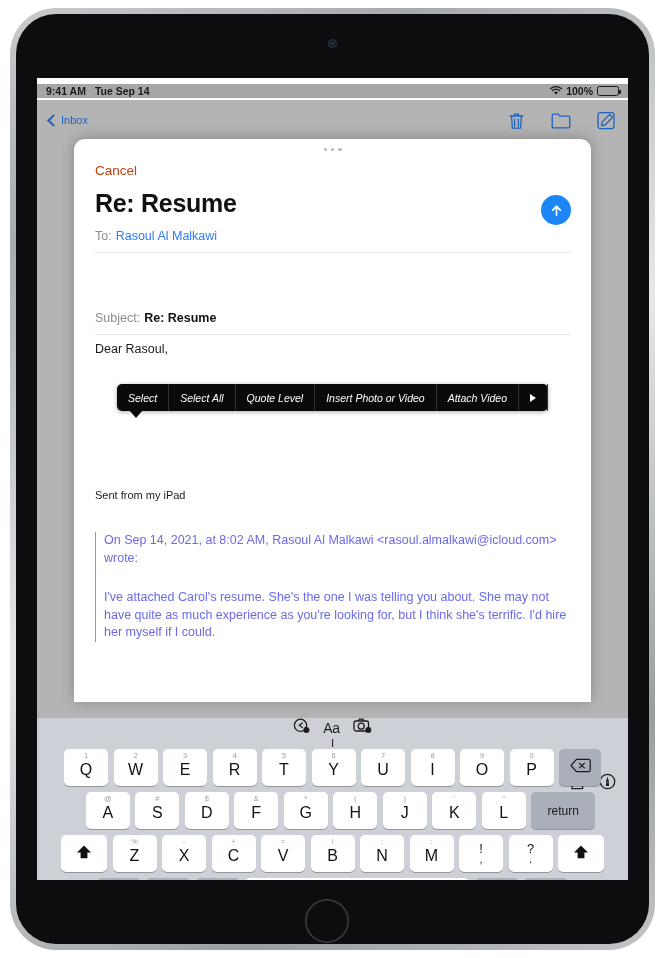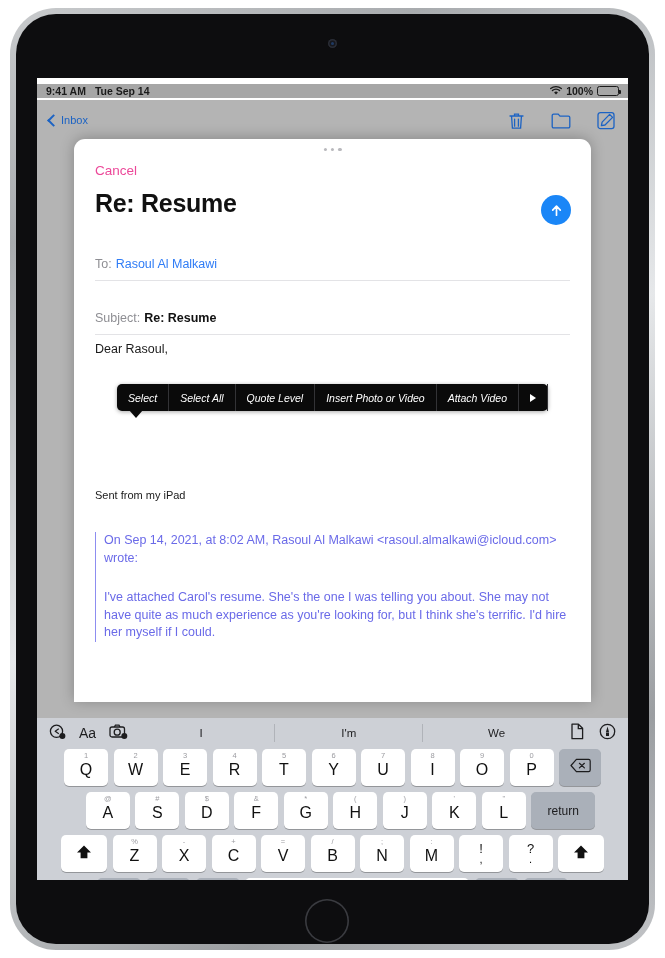--- a/index.html
+++ b/index.html
@@ -102,21 +102,21 @@
     box-shadow: 0 -1px 14px rgba(0,0,0,.25);
   }
   .grabber {
     position:absolute; left:50%; top:9px; transform:translateX(-50%);
     display:flex; gap:4px;
   }
   .grabber i { width:3.4px; height:3.4px; border-radius:50%; background:#b9b9bd; display:block; }
 
   .cancel-btn {
     position:absolute; left:21px; top:24px;
-    color:#ec4899; font-size:13.5px;
+    color:#c2410c; font-size:13.5px;
   }
   .sheet-title {
     position:absolute; left:21px; top:50px;
     font-size:25px; font-weight:bold; color:#111;
     letter-spacing:-0.3px;
   }
   .send-btn {
     position:absolute; right:20px; top:56px;
     width:30px; height:30px; border-radius:50%;
     background:#1a86f7;
@@ -185,21 +185,21 @@
     border-top:8px solid #0a0a0a;
   }
 
   
   .keyboard {
     position:absolute; left:0; bottom:0; width:591px; height:162px;
     background:#cdd0d6;
   }
   .predictive {
     height:30px; display:flex; align-items:center;
-    padding:0 12px; gap:0;
+    padding:0 12px; gap:0;flex-direction:column;
   }
   .pred-icons-left { display:flex; align-items:center; gap:13px; }
   .pred-icons-right { display:flex; align-items:center; gap:14px; margin-left:auto; }
   .pred-aa { font-size:14px; color:#1d1d1f; font-weight:500; letter-spacing:-.2px;}
   .pred-slot {
     flex:1; text-align:center; font-size:11.5px; color:#1d1d1f;
     position:relative;
   }
   .pred-div { width:1px; height:18px; background:#b0b3b9; }
 
@@ -297,21 +297,21 @@
         <div class="cancel-btn">Cancel</div>
         <div class="sheet-title">Re: Resume</div>
         <div class="send-btn">
           <span>
             <svg width="15" height="15" viewBox="0 0 15 15">
               <path d="M7.5 12.2V3.4M3.7 7.1 7.5 3.2l3.8 3.9" stroke="#fff" stroke-width="1.7" fill="none" stroke-linecap="round" stroke-linejoin="round"></path>
             </svg>
           </span>
         </div>
 
-        <div class="field-row" style="top:108px;">
+        <div class="field-row" style="top:80px;">
           <span class="field-label">To:</span>
           <span class="field-value-blue">Rasoul Al Malkawi</span>
         </div>
         <div class="field-row" style="top:162px;">
           <span class="field-label">Subject:</span>
           <span class="field-value-bold">Re: Resume</span>
         </div>
 
         <div class="body-greeting">Dear Rasoul,</div>
 

